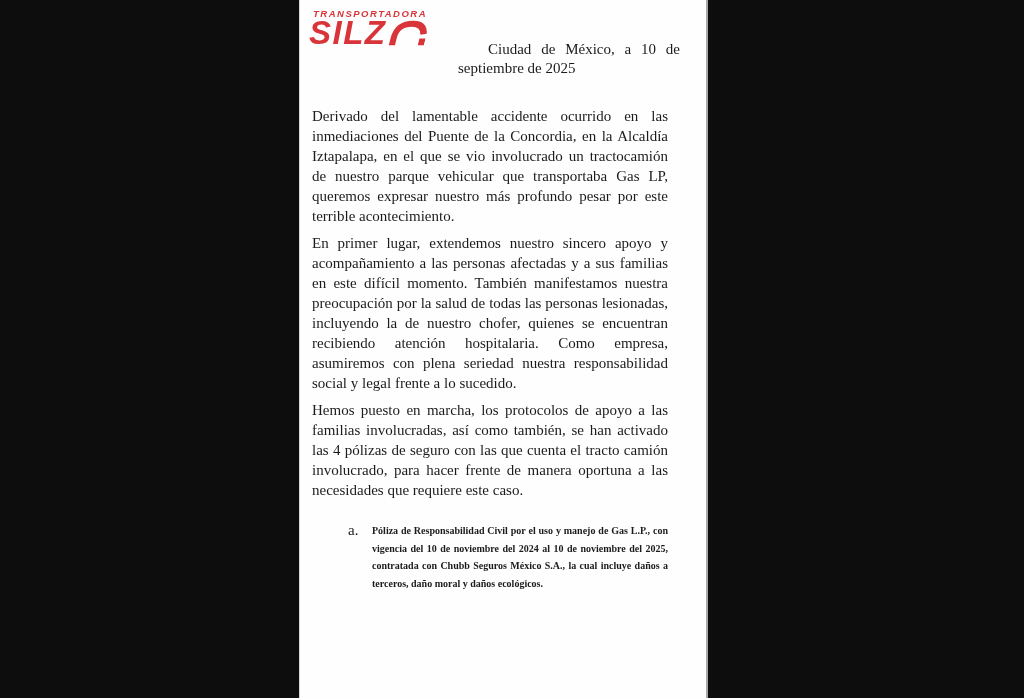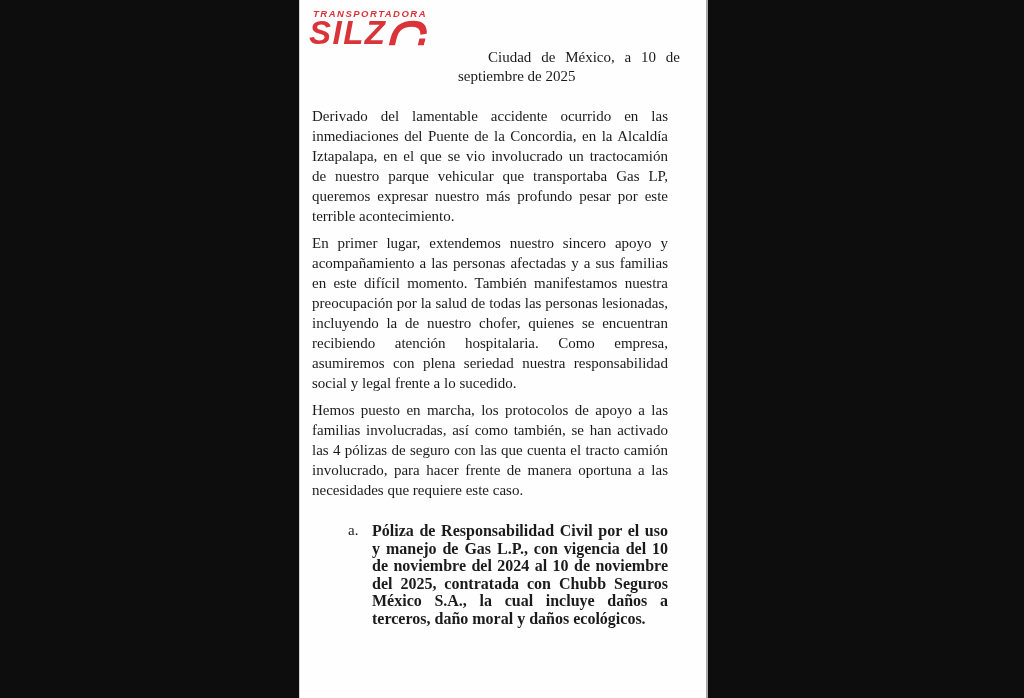--- a/index.html
+++ b/index.html
@@ -42,21 +42,21 @@
     font-family:"Liberation Sans","DejaVu Sans",sans-serif;
     font-style:italic; font-weight:bold;
     font-size:33px; line-height:28px; letter-spacing:1.5px;
     color:var(--brand-color);
   }
   .a-glyph{ width:37px; height:26px; margin:0 0 1px 3px; transform:skewX(-14deg); }
   .a-glyph path{ stroke:var(--brand-color); stroke-width:10; fill:none; }
   .dateblock{
     position:absolute; top:40px; left:146px; width:222px;
     font-size:15px; line-height:18.5px;
-    text-align:justify; text-indent:30px;margin-top:8px;
+    text-align:justify; text-indent:30px;
   }
 
   
   .title{
     text-align:center;
     font-size:15.5px; line-height:19px; letter-spacing:.3px;
     margin:0 0 34px 0;
   }
   .para{
     font-size:15px; line-height:20px;
@@ -65,21 +65,21 @@
   }
   .ins-list{ margin:22px 0 0 36px; }
   .list-item{ display:flex; }
   .list-marker{
     flex:0 0 24px; width:24px;
     font-size:15px; line-height:17.6px;
   }
   .list-item-text{
     flex:1;
     font-weight:bold;
-    font-size:16px; line-height:17.6px;
+    font-size:10px; line-height:17.6px;
     text-align:justify;
   }
 </style>
 </head>
 <body>
 
 <div class="paper">
   <div class="content">
 
     <header class="header">

